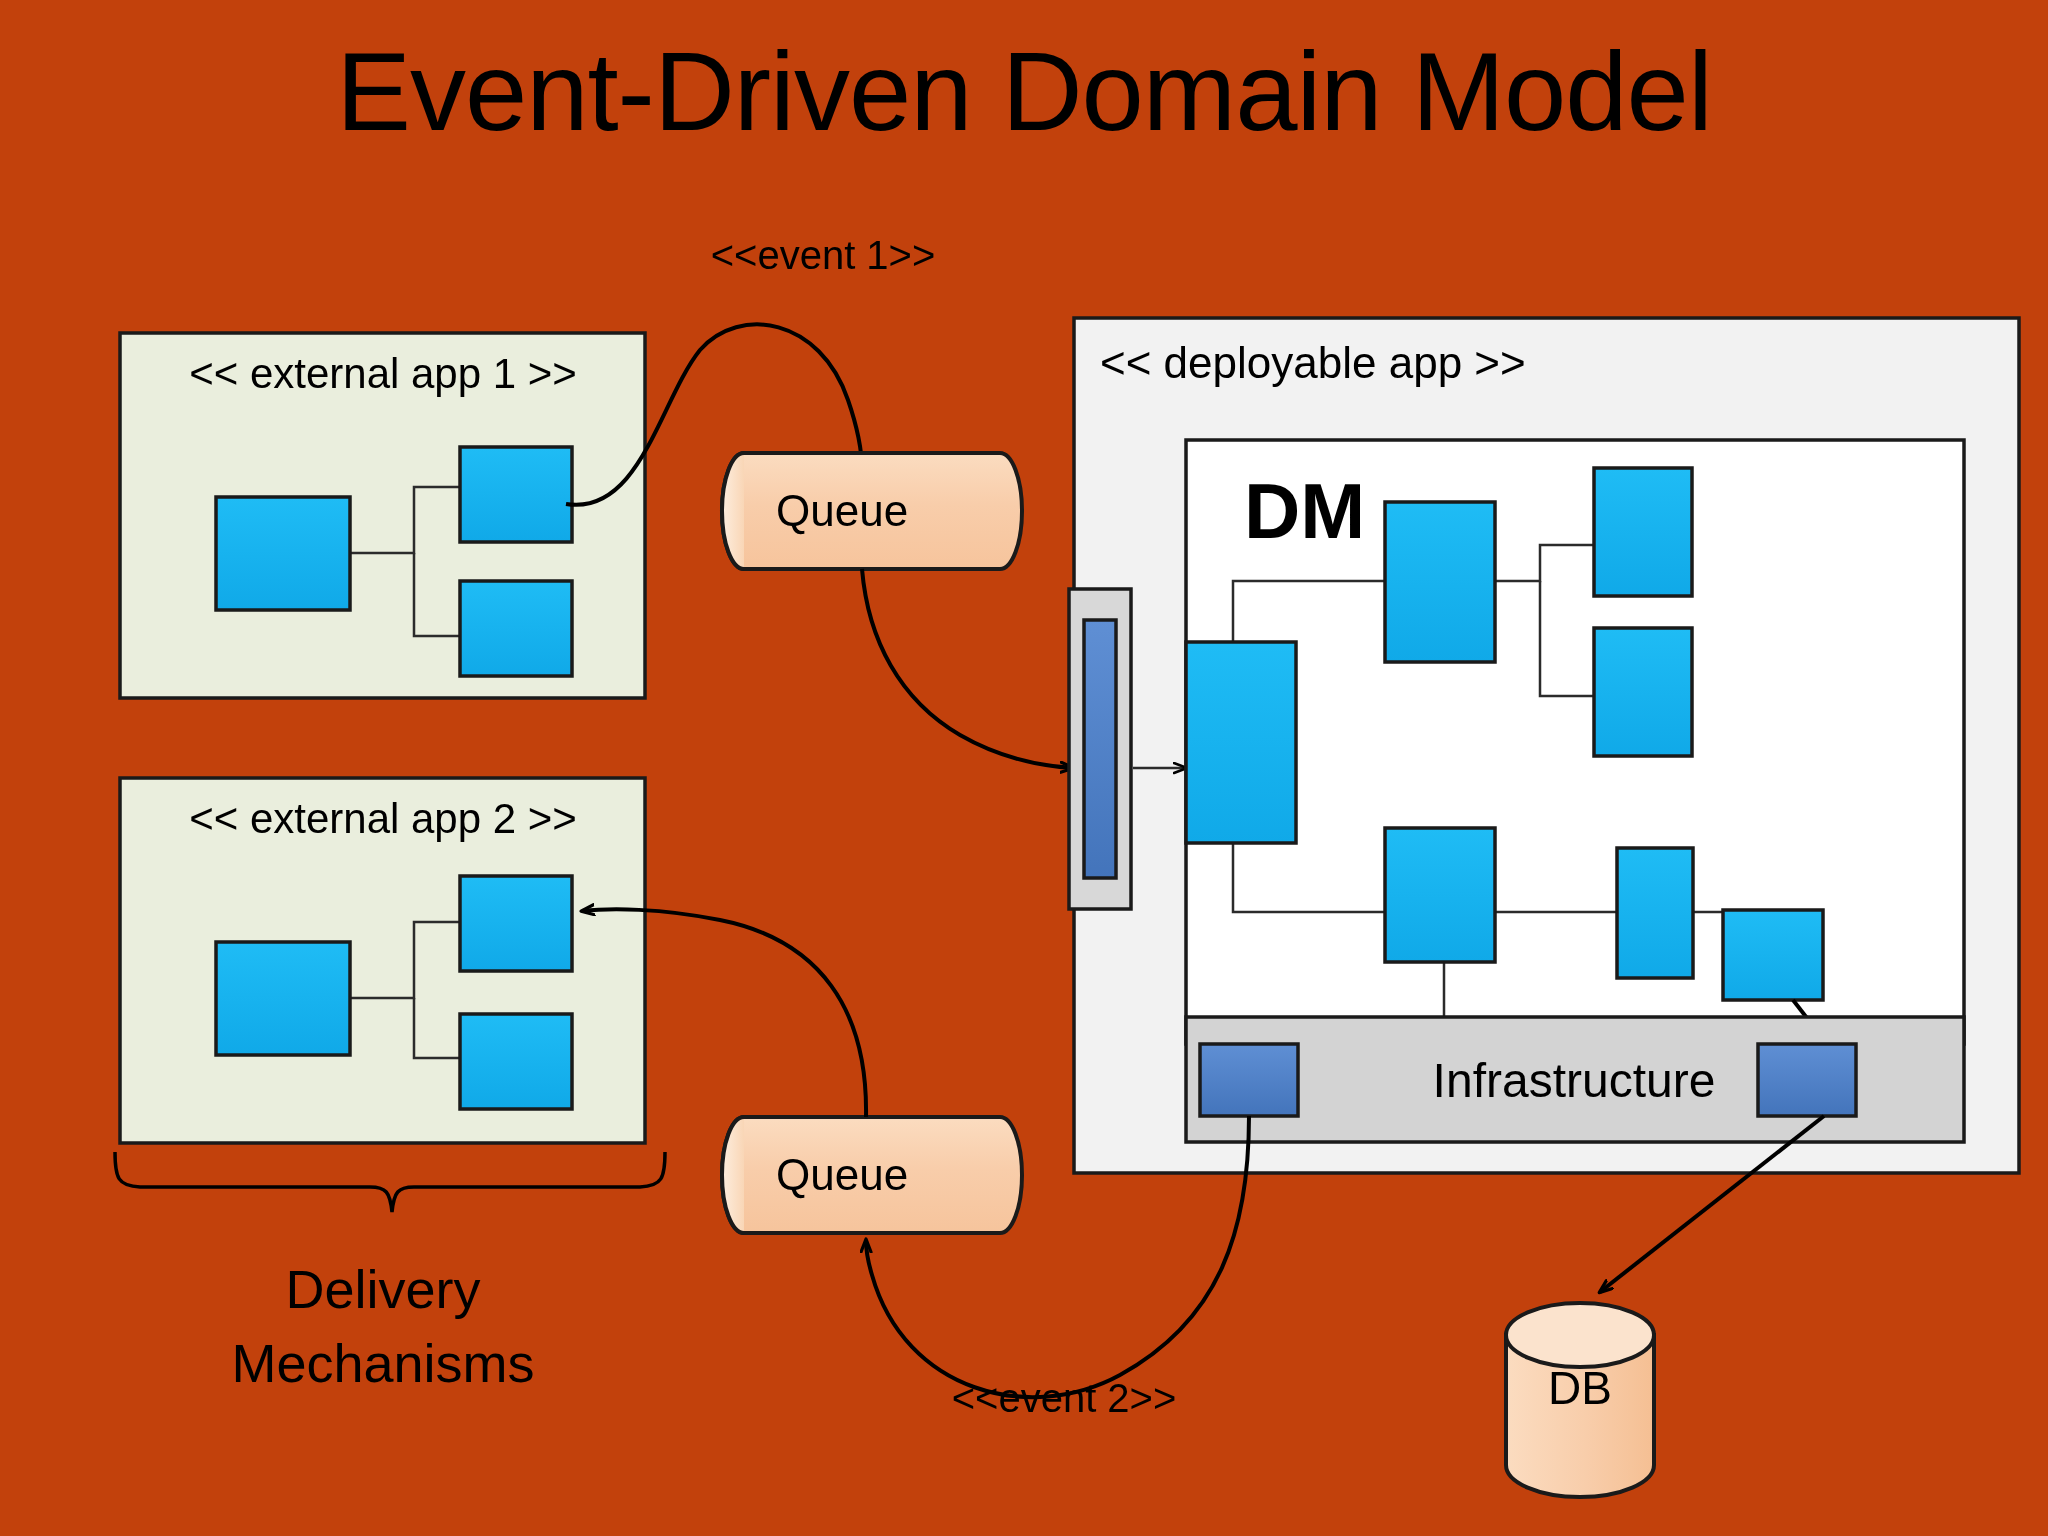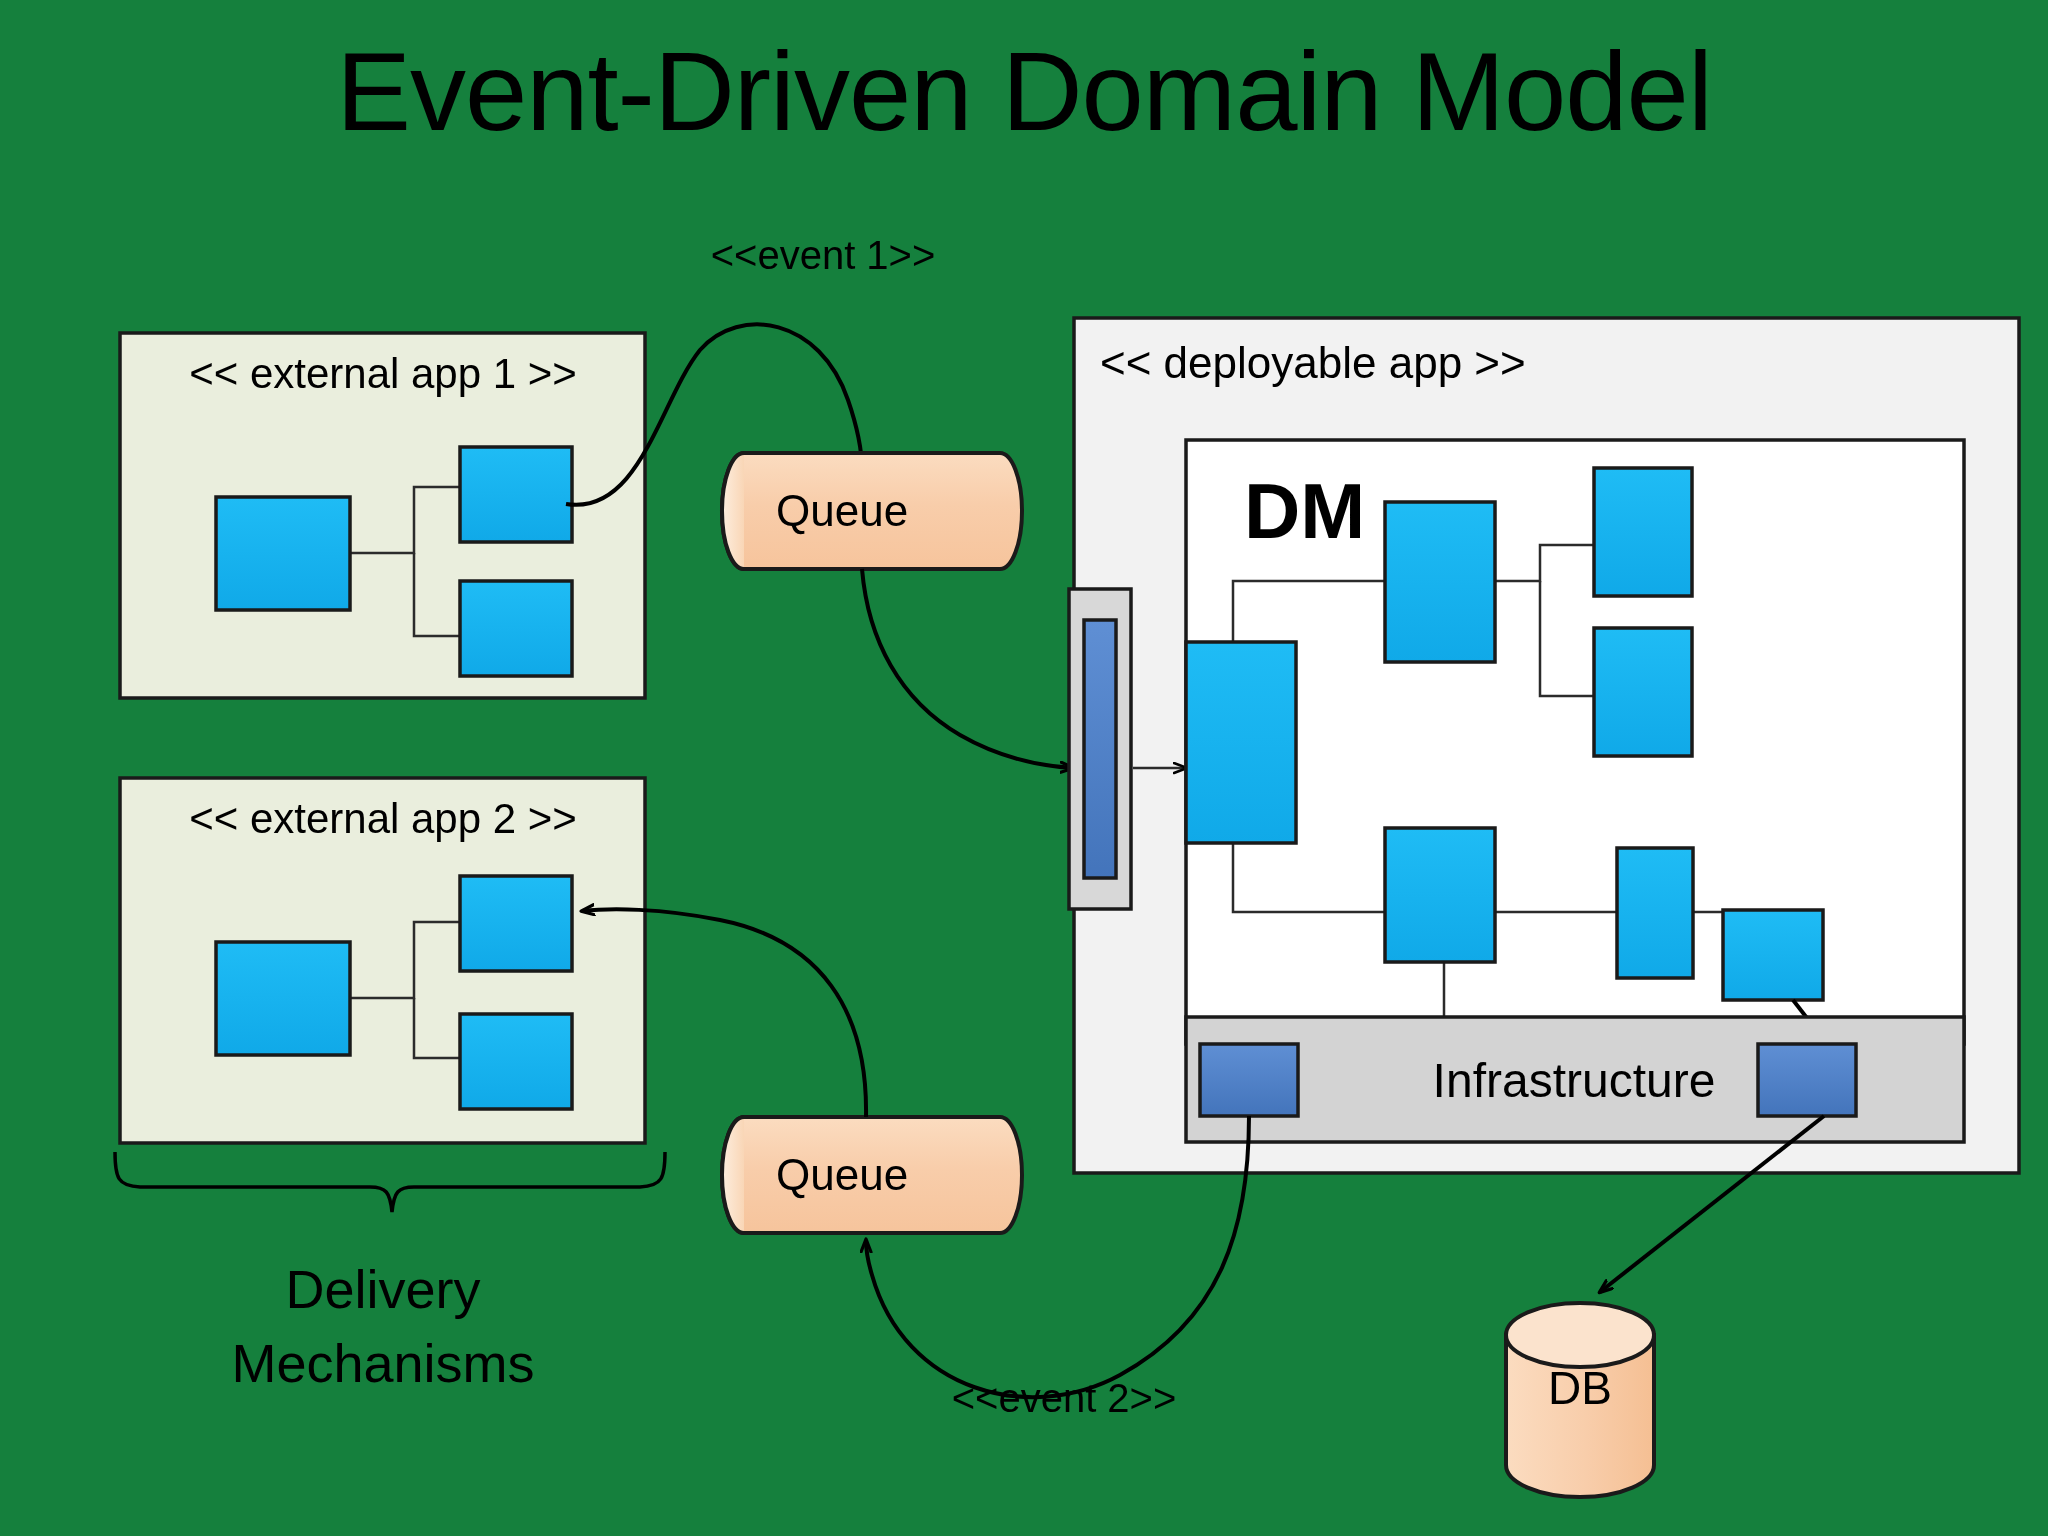--- a/index.html
+++ b/index.html
@@ -5,21 +5,21 @@
 <style>
   html, body {
     margin: 0;
     padding: 0;
     background: #ffffff;
   }
   #stage {
     position: relative;
     width: 2048px;
     height: 1536px;
-    background: #15803d;
+    background: #c2410c;
     overflow: hidden;
     font-family: "Liberation Sans", sans-serif;
   }
   #diagram {
     position: absolute;
     inset: 0;
     width: 2048px;
     height: 1536px;
     display: block;
   }

